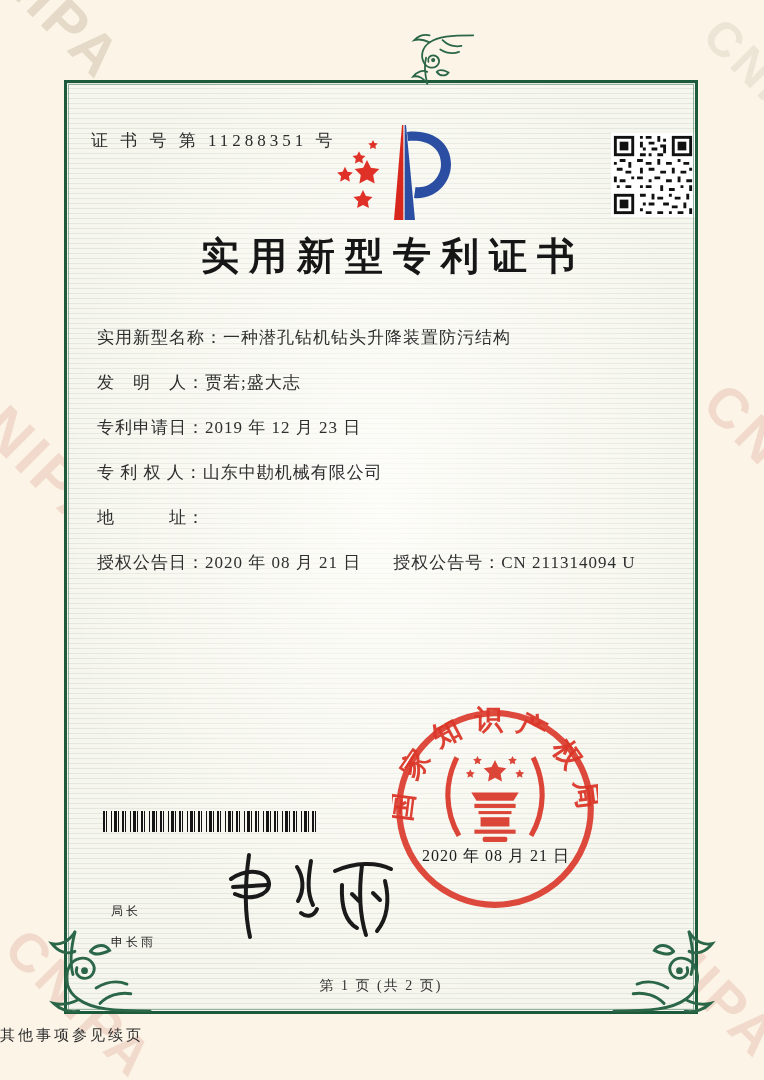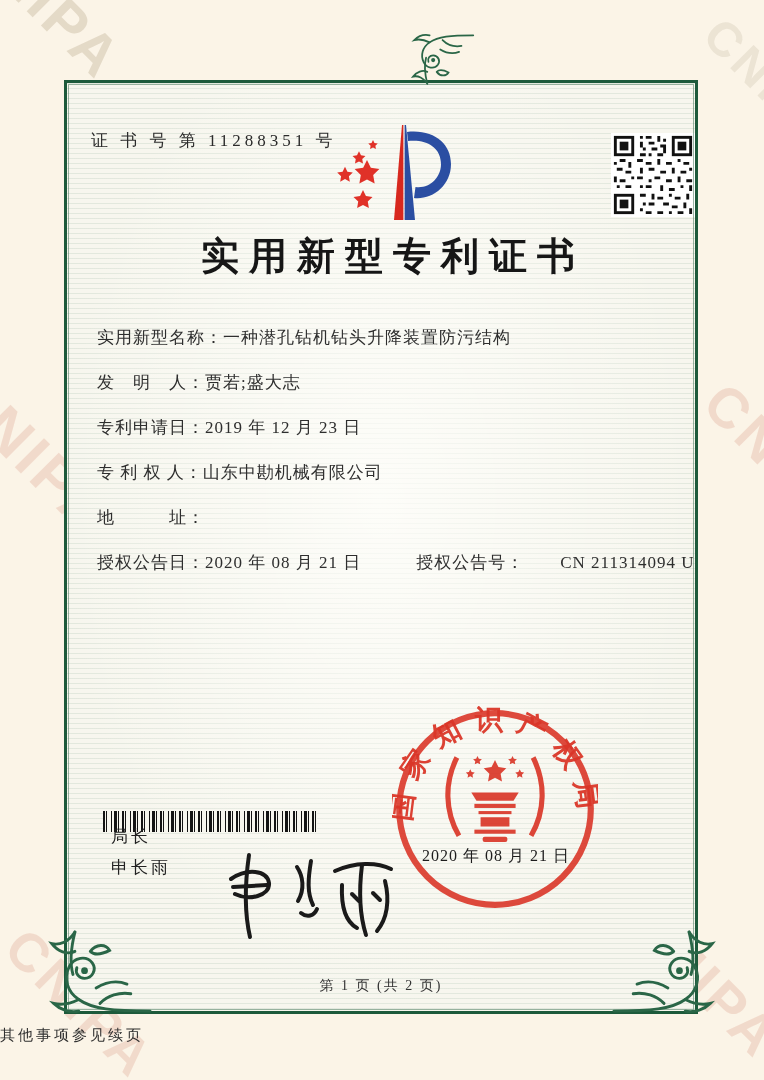--- a/index.html
+++ b/index.html
@@ -57,39 +57,39 @@
     position:absolute;left:0;top:148px;width:100%;
     text-align:center;font-size:38px;font-weight:bold;color:#161616;
     letter-spacing:10px;white-space:pre;margin-left:12px;
   }
 
   .fields{position:absolute;left:30px;top:243px;width:575px;font-size:17px;color:#2e2e2e;}
   .frow{display:flex;margin-bottom:21px;line-height:24px;}
   .flabel{white-space:pre;letter-spacing:1px;}
   .fvalue{white-space:pre;letter-spacing:1px;}
   .grant-row{display:flex;line-height:24px;}
-  .grant-right{margin-left:55px;display:flex;gap:36px;}
+  .grant-right{margin-left:32px;display:flex;}
 
   .paras{
     position:absolute;left:30px;top:548px;width:572px;
     font-size:15.5px;line-height:1.58;color:#303030;text-align:justify;letter-spacing:0.6px;
   }
   .paras p{margin:0;text-indent:2em;}
 
   .barcode{
     position:absolute;left:36px;top:728px;width:214px;height:21px;
     background:repeating-linear-gradient(90deg,
       #141414 0 2px,#f7f6ee 2px 3px,
       #141414 3px 4px,#f7f6ee 4px 8px,
       #141414 8px 9px,#f7f6ee 9px 11px,
       #141414 11px 14px,#f7f6ee 14px 15px,
       #141414 15px 16px,#f7f6ee 16px 19px);
   }
 
-  .officer{position:absolute;left:44px;top:738px;font-size:17px;color:#222;letter-spacing:3px;line-height:31px;}
+  .officer{position:absolute;left:44px;top:813px;font-size:12px;color:#222;letter-spacing:3px;line-height:31px;}
   .signature{position:absolute;left:148px;top:758px;width:200px;height:102px;}
 
   .seal{position:absolute;left:392px;top:706px;width:206px;height:206px;opacity:0.93;z-index:3;}
   .seal-date{
     position:absolute;left:398px;top:846px;width:196px;text-align:center;
     font-size:16px;color:#1d1d1d;letter-spacing:1px;z-index:4;white-space:pre;
   }
 
   .page-info{
     position:absolute;left:0;bottom:16px;width:100%;text-align:center;

